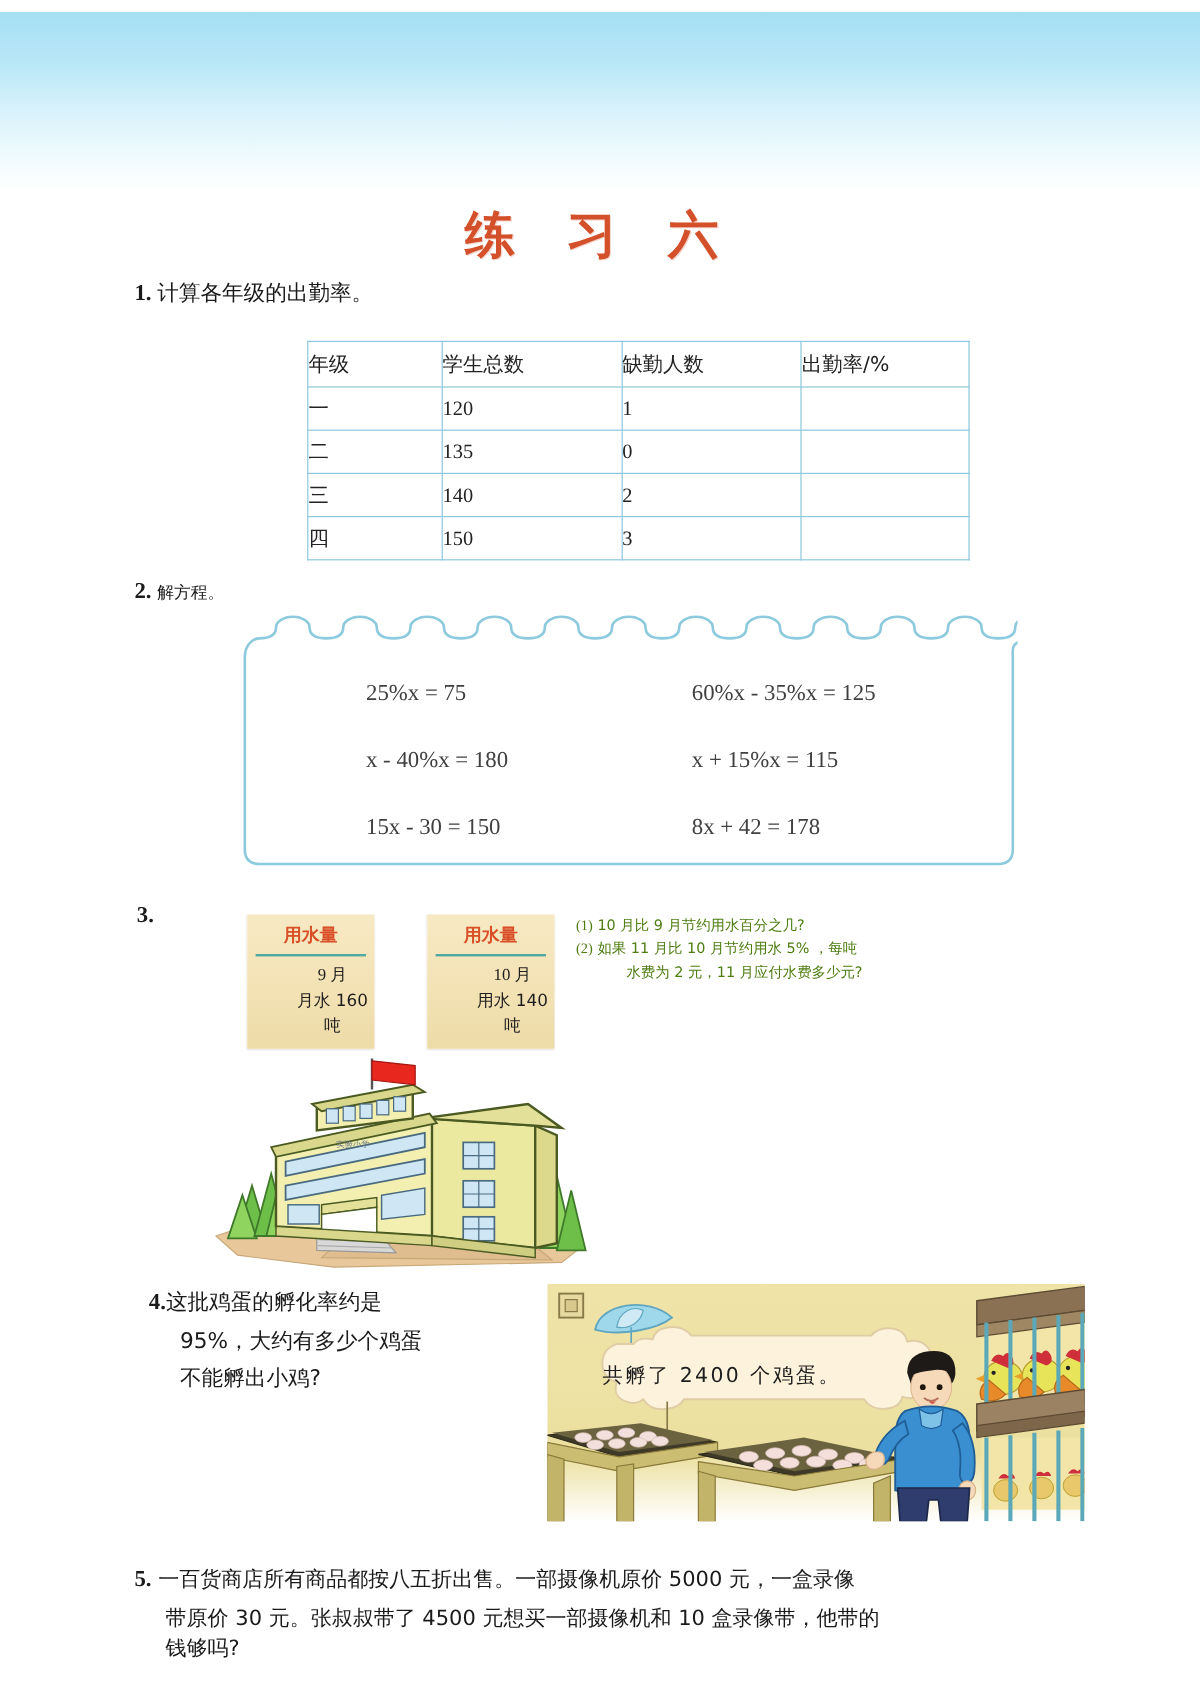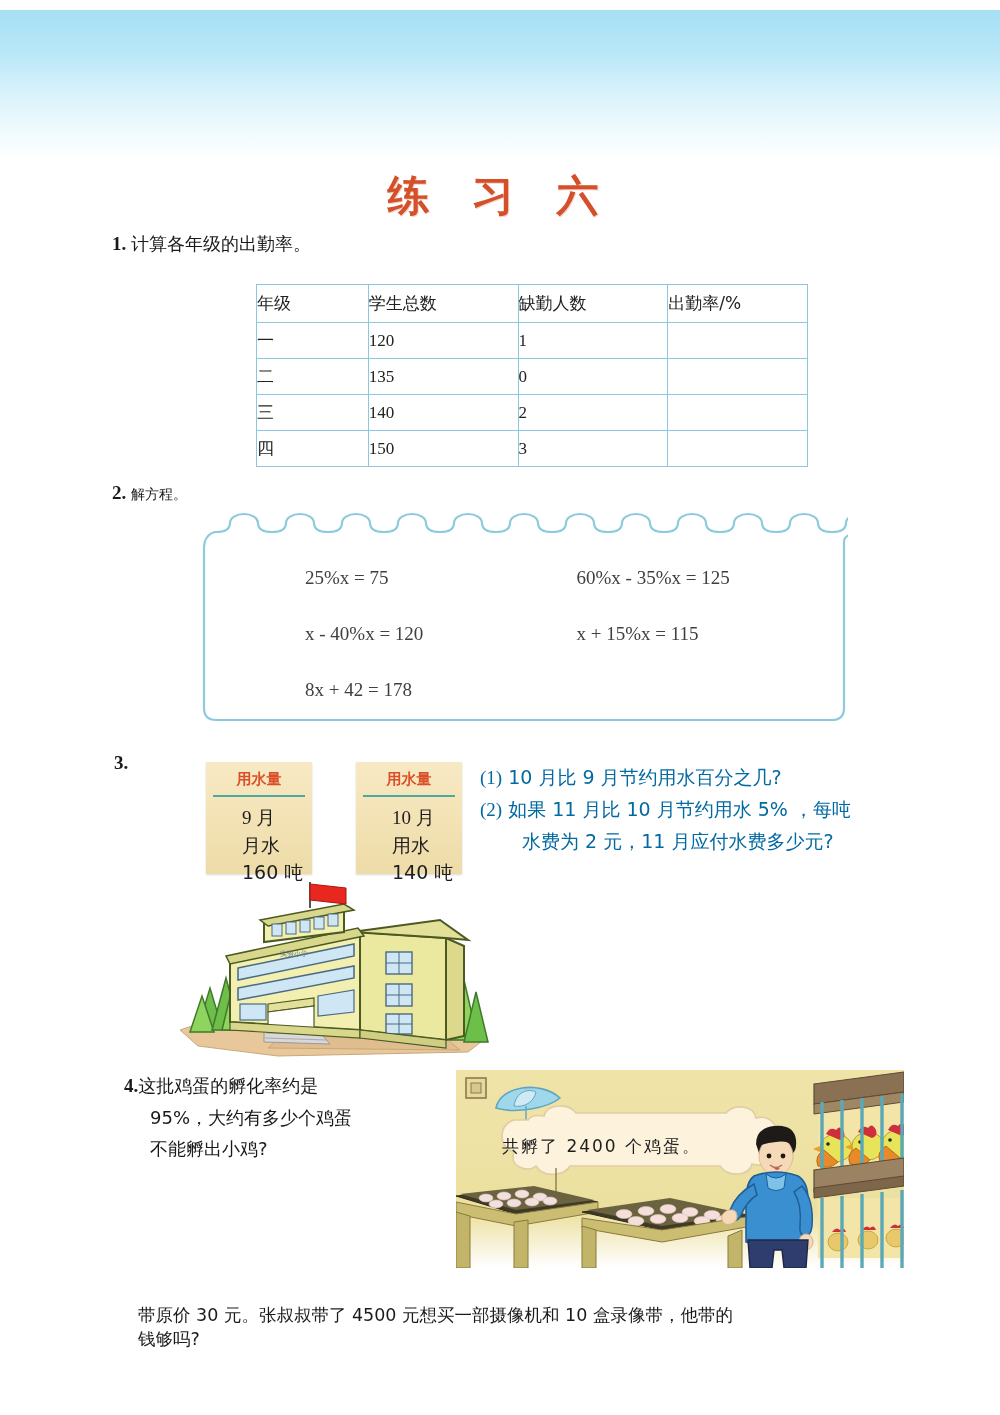--- a/index.html
+++ b/index.html
@@ -84,28 +84,28 @@
     box-shadow: 0 1px 2px rgba(0,0,0,.15);
   }
   .card.a { left: 206px; }
   .card.b { left: 356px; }
   .card .chd {
     font-family: "DejaVu Sans", sans-serif; font-size: 15px; color: #d94f28;
     text-align: center; padding-top: 8px; font-weight: bold;
   }
   .card .rule { height: 2px; background: #4fa9a3; margin: 6px 7px 0 7px; }
   .card .cb {
-    text-align: left; padding-top: 7px; color: #1d1d1d;
-    font-family: "DejaVu Sans", sans-serif; font-size: 19px; line-height: 1.45; padding-left: 36px;
+    text-align: center; padding-top: 7px; color: #1d1d1d;
+    font-family: "DejaVu Sans", sans-serif; font-size: 14px; line-height: 1.45; padding-left: 36px;
   }
   .card .cb .num { font-family: "Liberation Serif", serif; }
 
   .q3text { position: absolute; left: 480px; top: 762px; width: 470px; }
   .q3line {
-    font-family: "DejaVu Sans", sans-serif; font-size: 19px; color:#0369a1;
+    font-family: "DejaVu Sans", sans-serif; font-size: 12px; color:#4d7c0f;
     line-height: 1.62; white-space: nowrap;
   }
   .q3line .lbl { font-family: "Liberation Serif", serif; }
   .q3sub { padding-left: 42px; white-space: nowrap; }
 
   
   .school { position: absolute; left: 168px; top: 880px; width: 345px; height: 182px; }
 
   
   .q4 { position: absolute; left: 124px; top: 1070px; width: 350px; }
@@ -195,22 +195,23 @@
                q14,0 14,-9 a14,9 0 0 1 28,0 q0,9 14,9
                q14,0 14,-9 a14,9 0 0 1 28,0 q0,9 14,9
                q14,0 14,-9 a14,9 0 0 1 28,0 q0,9 14,9
                C640,20 644,24 644,36
                L644,196 C644,204 640,208 632,208
                L16,208 C8,208 4,204 4,196 Z" fill="#ffffff" stroke="#8ecadd" stroke-width="2.2" stroke-linejoin="round"></path>
     </svg>
     <div class="eq-grid">
       <div class="eq">25%x = 75</div>
       <div class="eq">60%x - 35%x = 125</div>
-      <div class="eq">x - 40%x = 120</div>
+      <div class="eq">x - 40%x = 180</div>
       <div class="eq">x + 15%x = 115</div>
+      <div class="eq">15x - 30 = 150</div>
       <div class="eq">8x + 42 = 178</div>
     </div>
   </div>
 
   <div class="q3num item-num">3.</div>
 
   <div class="card a">
     <div class="chd">用水量</div>
     <div class="rule"></div>
     <div class="cb">
@@ -474,19 +475,23 @@
           <line x1="386" y1="126" x2="386" y2="198"></line>
           <line x1="406" y1="124" x2="406" y2="198"></line>
           <line x1="426" y1="122" x2="426" y2="198"></line>
           <line x1="446" y1="120" x2="446" y2="198"></line>
         </g>
       </g>
     </svg>
   </div>
 
   <div class="q5">
+    <div class="l">
+      <span class="item-num">5.</span>
+      <span>一百货商店所有商品都按八五折出售。一部摄像机原价 5000 元，一盒录像</span>
+    </div>
     <div class="l ind">带原价 30 元。张叔叔带了 4500 元想买一部摄像机和 10 盒录像带，他带的</div>
     <div class="cut">
       <span>钱够吗?</span>
     </div>
   </div>
 
 </div>
 
 </body></html>

